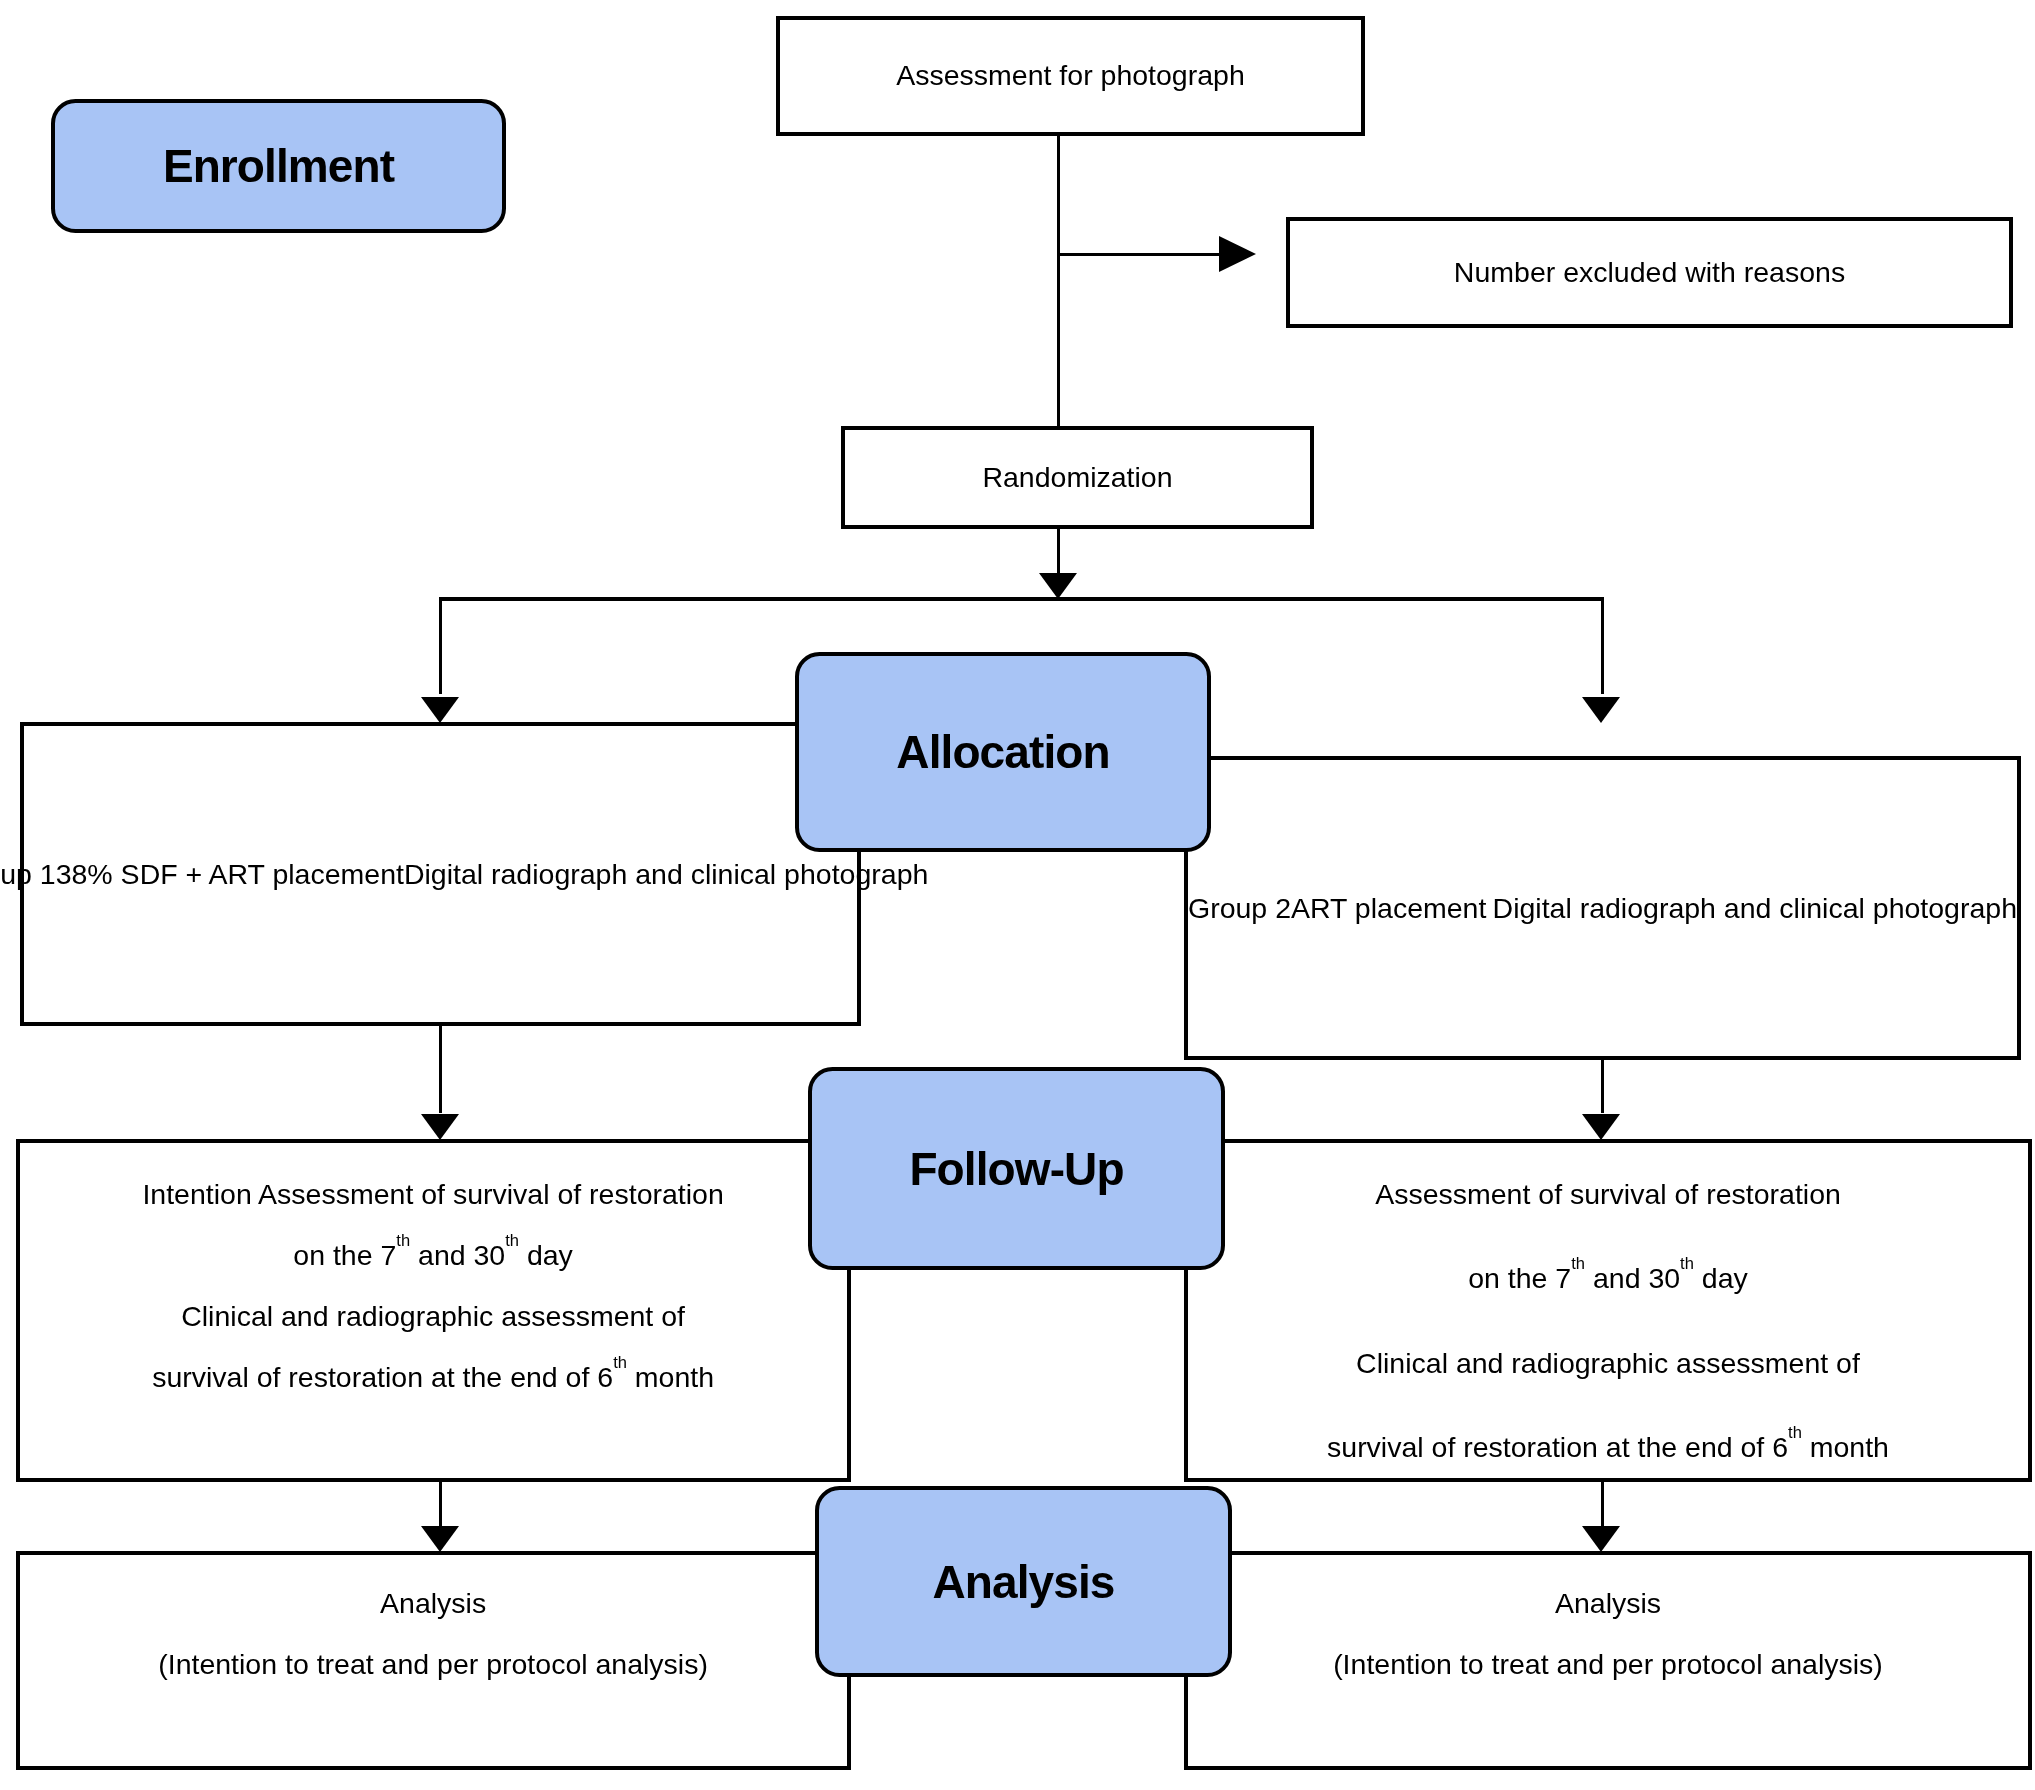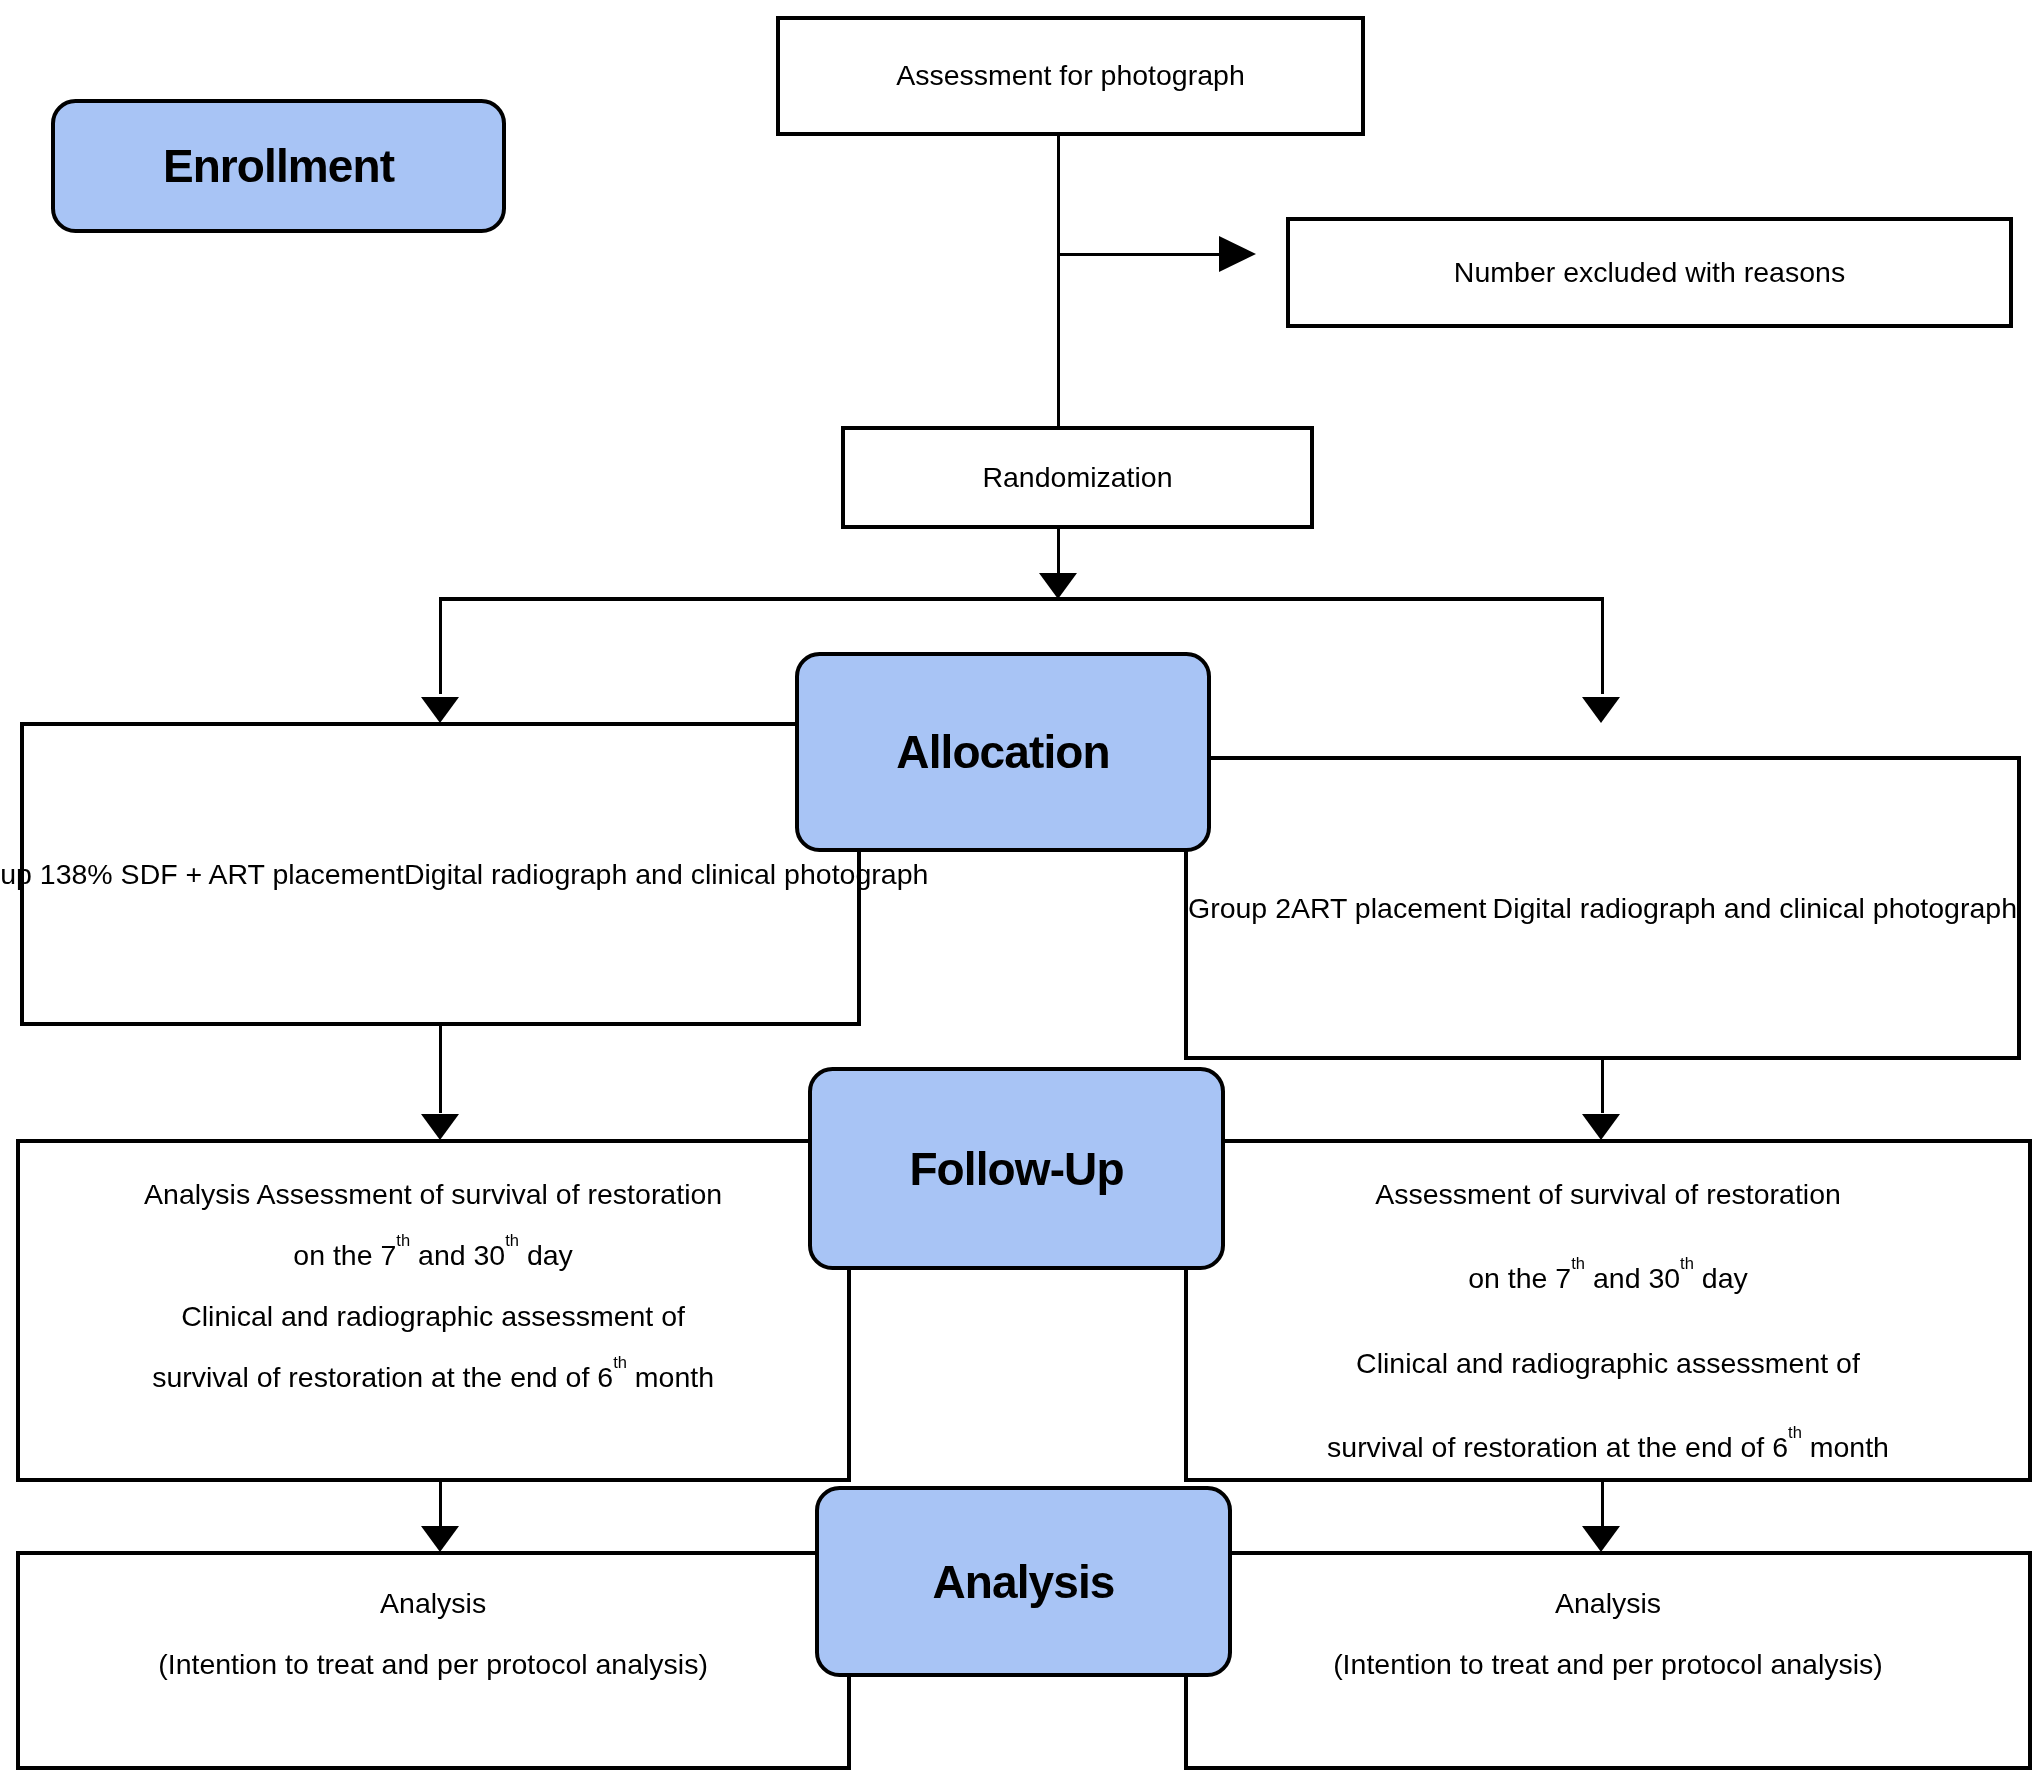--- a/index.html
+++ b/index.html
@@ -177,21 +177,21 @@
   </div>
 
   <div id="box-group2" class="wbox col">
     <span class="tline">Group 2</span>
     <span class="tline">ART placement</span>
     <span class="spacer"></span>
     <span class="tline">Digital radiograph and clinical photograph</span>
   </div>
 
   <div id="box-fu-left" class="wbox topalign">
-    <span class="tline">Analysis Assessment of survival of restoration</span>
+    <span class="tline">Intention Assessment of survival of restoration</span>
     <span class="tline">on the 7<sup>th</sup> and 30<sup>th</sup> day</span>
     <span class="tline">Clinical and radiographic assessment of</span>
     <span class="tline">survival of restoration at the end of 6<sup>th</sup> month</span>
   </div>
 
   <div id="box-fu-right" class="wbox topalign">
     <span class="tline">Assessment of survival of restoration</span>
     <span class="tline">on the 7<sup>th</sup> and 30<sup>th</sup> day</span>
     <span class="tline">Clinical and radiographic assessment of</span>
     <span class="tline">survival of restoration at the end of 6<sup>th</sup> month</span>

